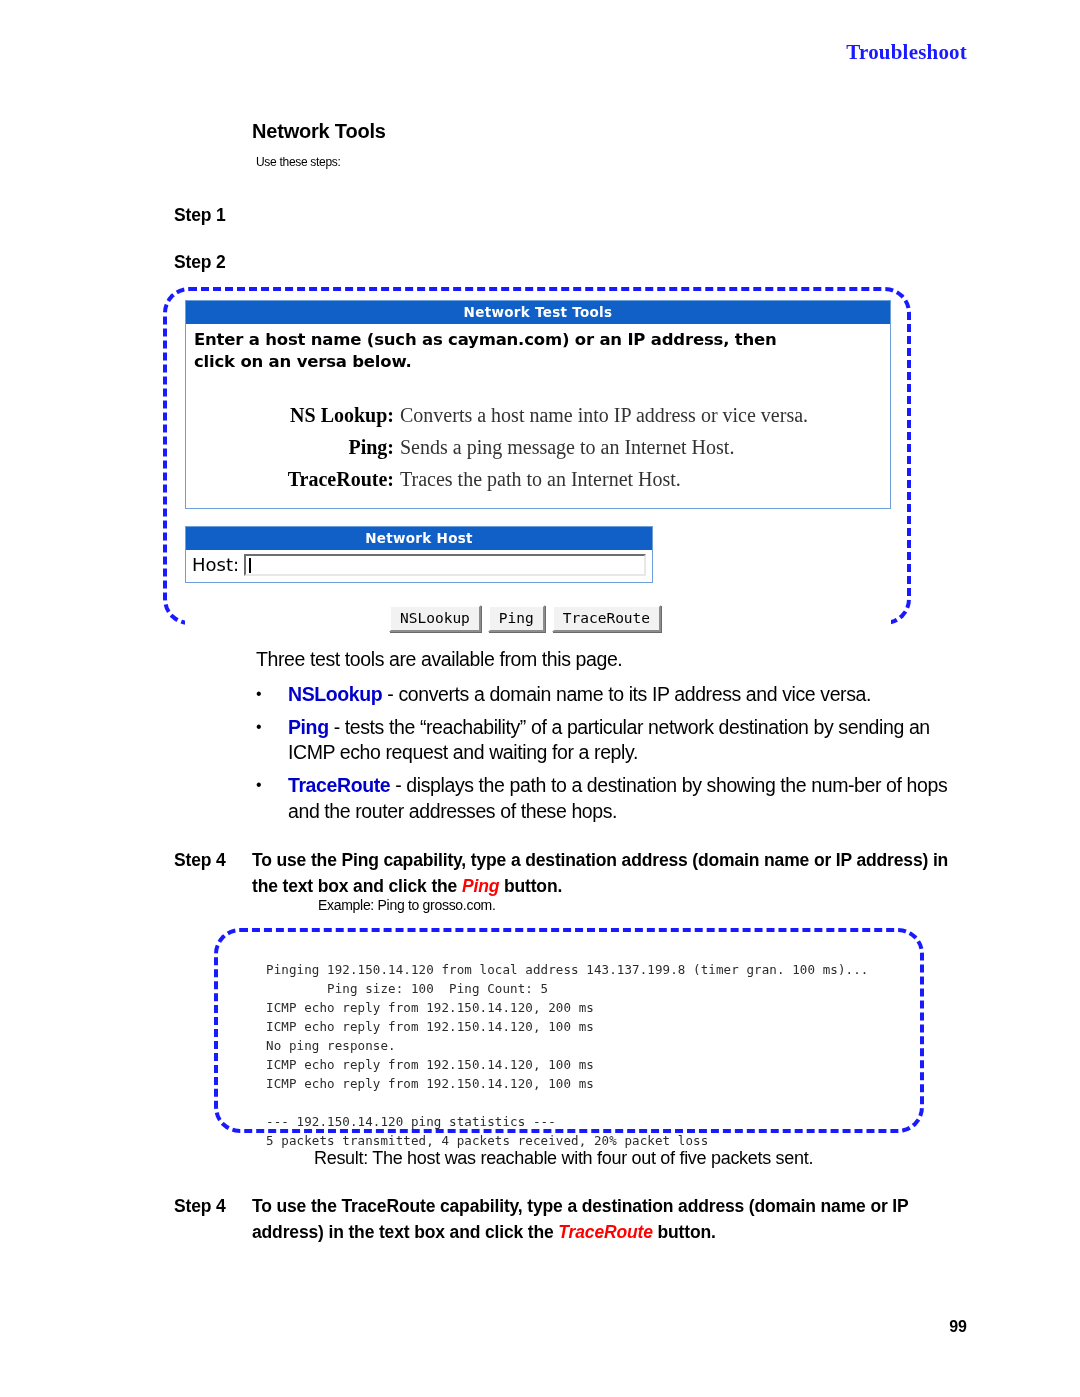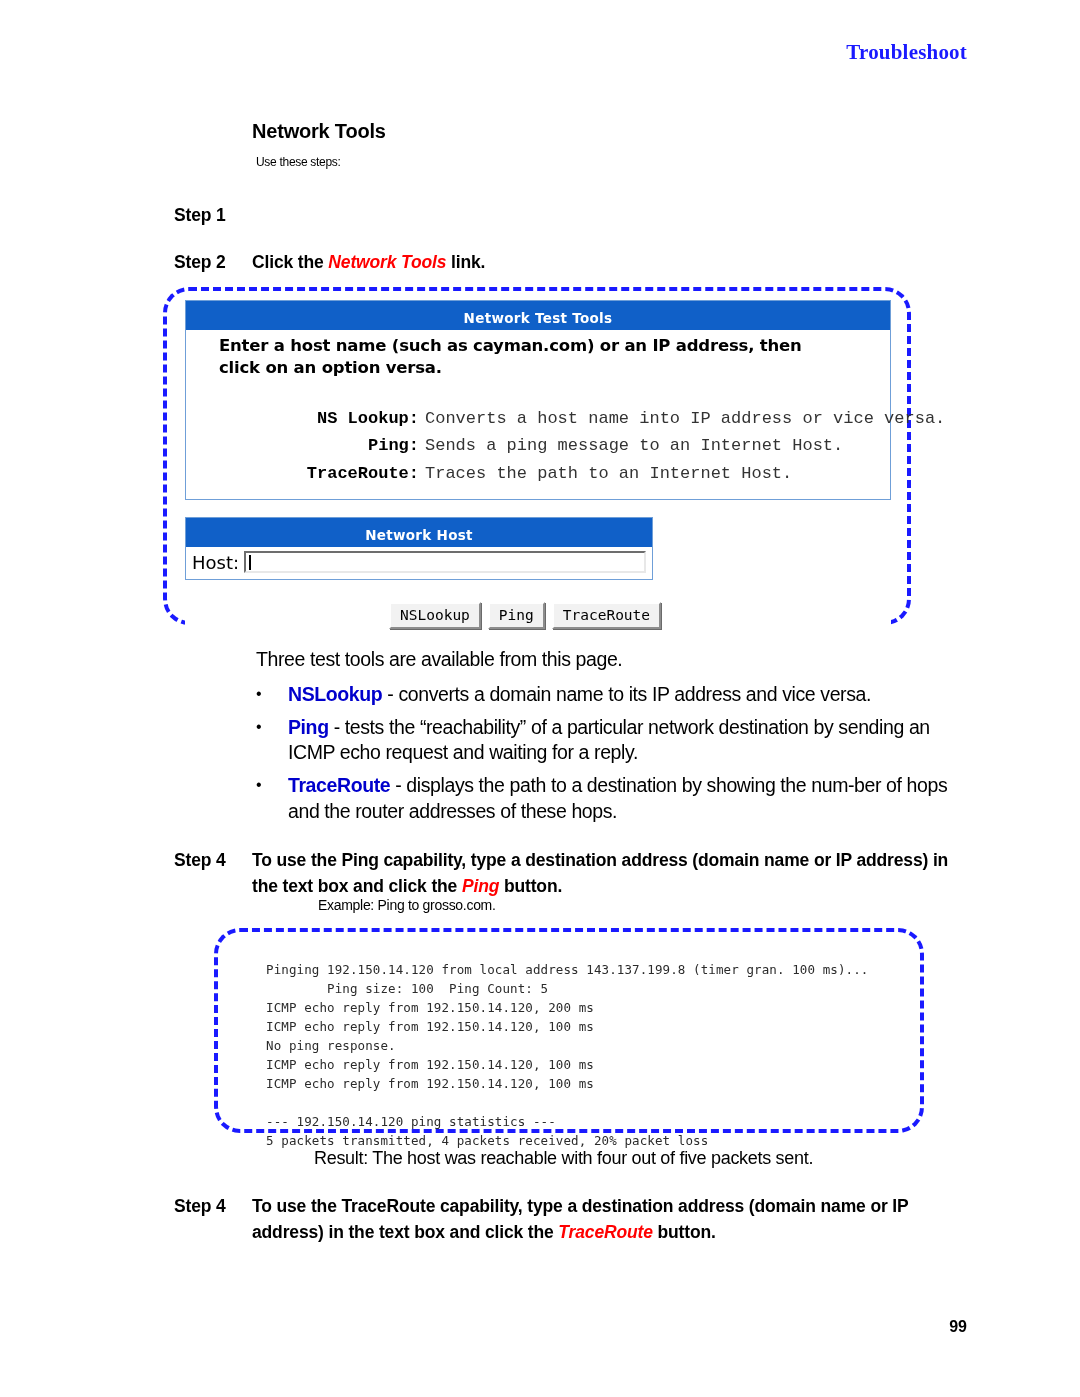--- a/index.html
+++ b/index.html
@@ -116,45 +116,44 @@
     border: 1px solid #6f9fd8;
     background: #ffffff;
     box-sizing: border-box;
   }
   .panel-title {
     background: #1060c8;
     color: #ffffff;
     font-size: 13.5px;
     font-weight: bold;
     text-align: center;
-    padding: 9px 0 4px;
+    padding: 3px 0 4px;
     letter-spacing: 0.3px;
     font-family: "DejaVu Sans", sans-serif;
   }
   .panel-body {
     padding: 6px 8px 10px 8px;
-    margin-left: 25px;
   }
 
   #panel-test-tools { width: 706px; }
   #panel-test-tools .panel-body { padding: 5px 8px 12px 8px; }
 
   .intro-line {
     font-family: "DejaVu Sans", sans-serif;
     font-weight: bold;
     font-size: 16.5px;
     line-height: 1.32;
     letter-spacing: -0.2px;
     color: #000000;
   }
 
   .tool-defs {
     margin-top: 26px;
-    font-family: Liberation Mono, monospace;
-    font-size: 17px;
+    font-family: Liberation Serif, serif;
+    font-size: 20px;
     line-height: 1.62;
     color: #333333;
   }
   .tool-def {
     display: flex;
   }
   .tool-def .tname {
     flex: 0 0 200px;
     text-align: right;
     font-weight: bold;
@@ -281,32 +280,31 @@
 
   <div class="section-title">Network Tools</div>
   <div class="lead-text">Use these steps:</div>
 
   <div class="step" id="step-1">
     <div class="step-label">Step 1</div>
   </div>
 
   <div class="step" id="step-2">
     <div class="step-label">Step 2</div>
-    <div class="step-body"><span>Click the </span><span class="emph-red">Network Tools</span><span> link.</span></div>
   </div>
 
   <div class="dash-frame" id="frame-ui"></div>
 
   <div class="shot">
 
     <div class="panel" id="panel-test-tools">
       <div class="panel-title">Network Test Tools</div>
       <div class="panel-body">
         <div class="intro-line">Enter a host name (such as cayman.com) or an IP address, then</div>
-        <div class="intro-line">click on an option versa.</div>
+        <div class="intro-line">click on an versa below.</div>
 
         <div class="tool-defs">
           <div class="tool-def">
             <div class="tname">NS Lookup:</div>
             <div class="tdesc">Converts a host name into IP address or vice versa.</div>
           </div>
           <div class="tool-def">
             <div class="tname">Ping:</div>
             <div class="tdesc">Sends a ping message to an Internet Host.</div>
           </div>

